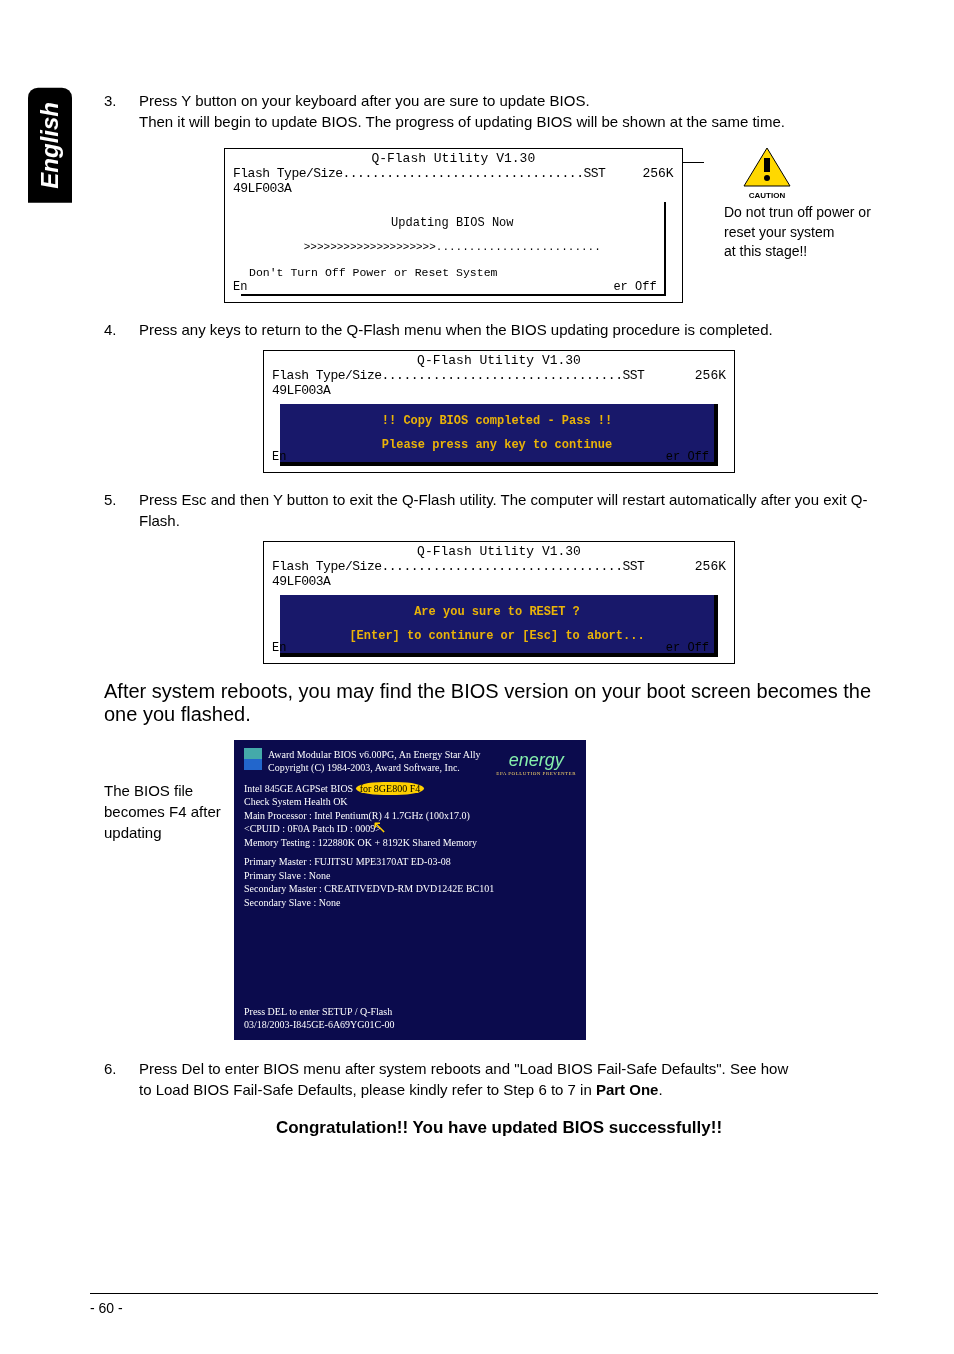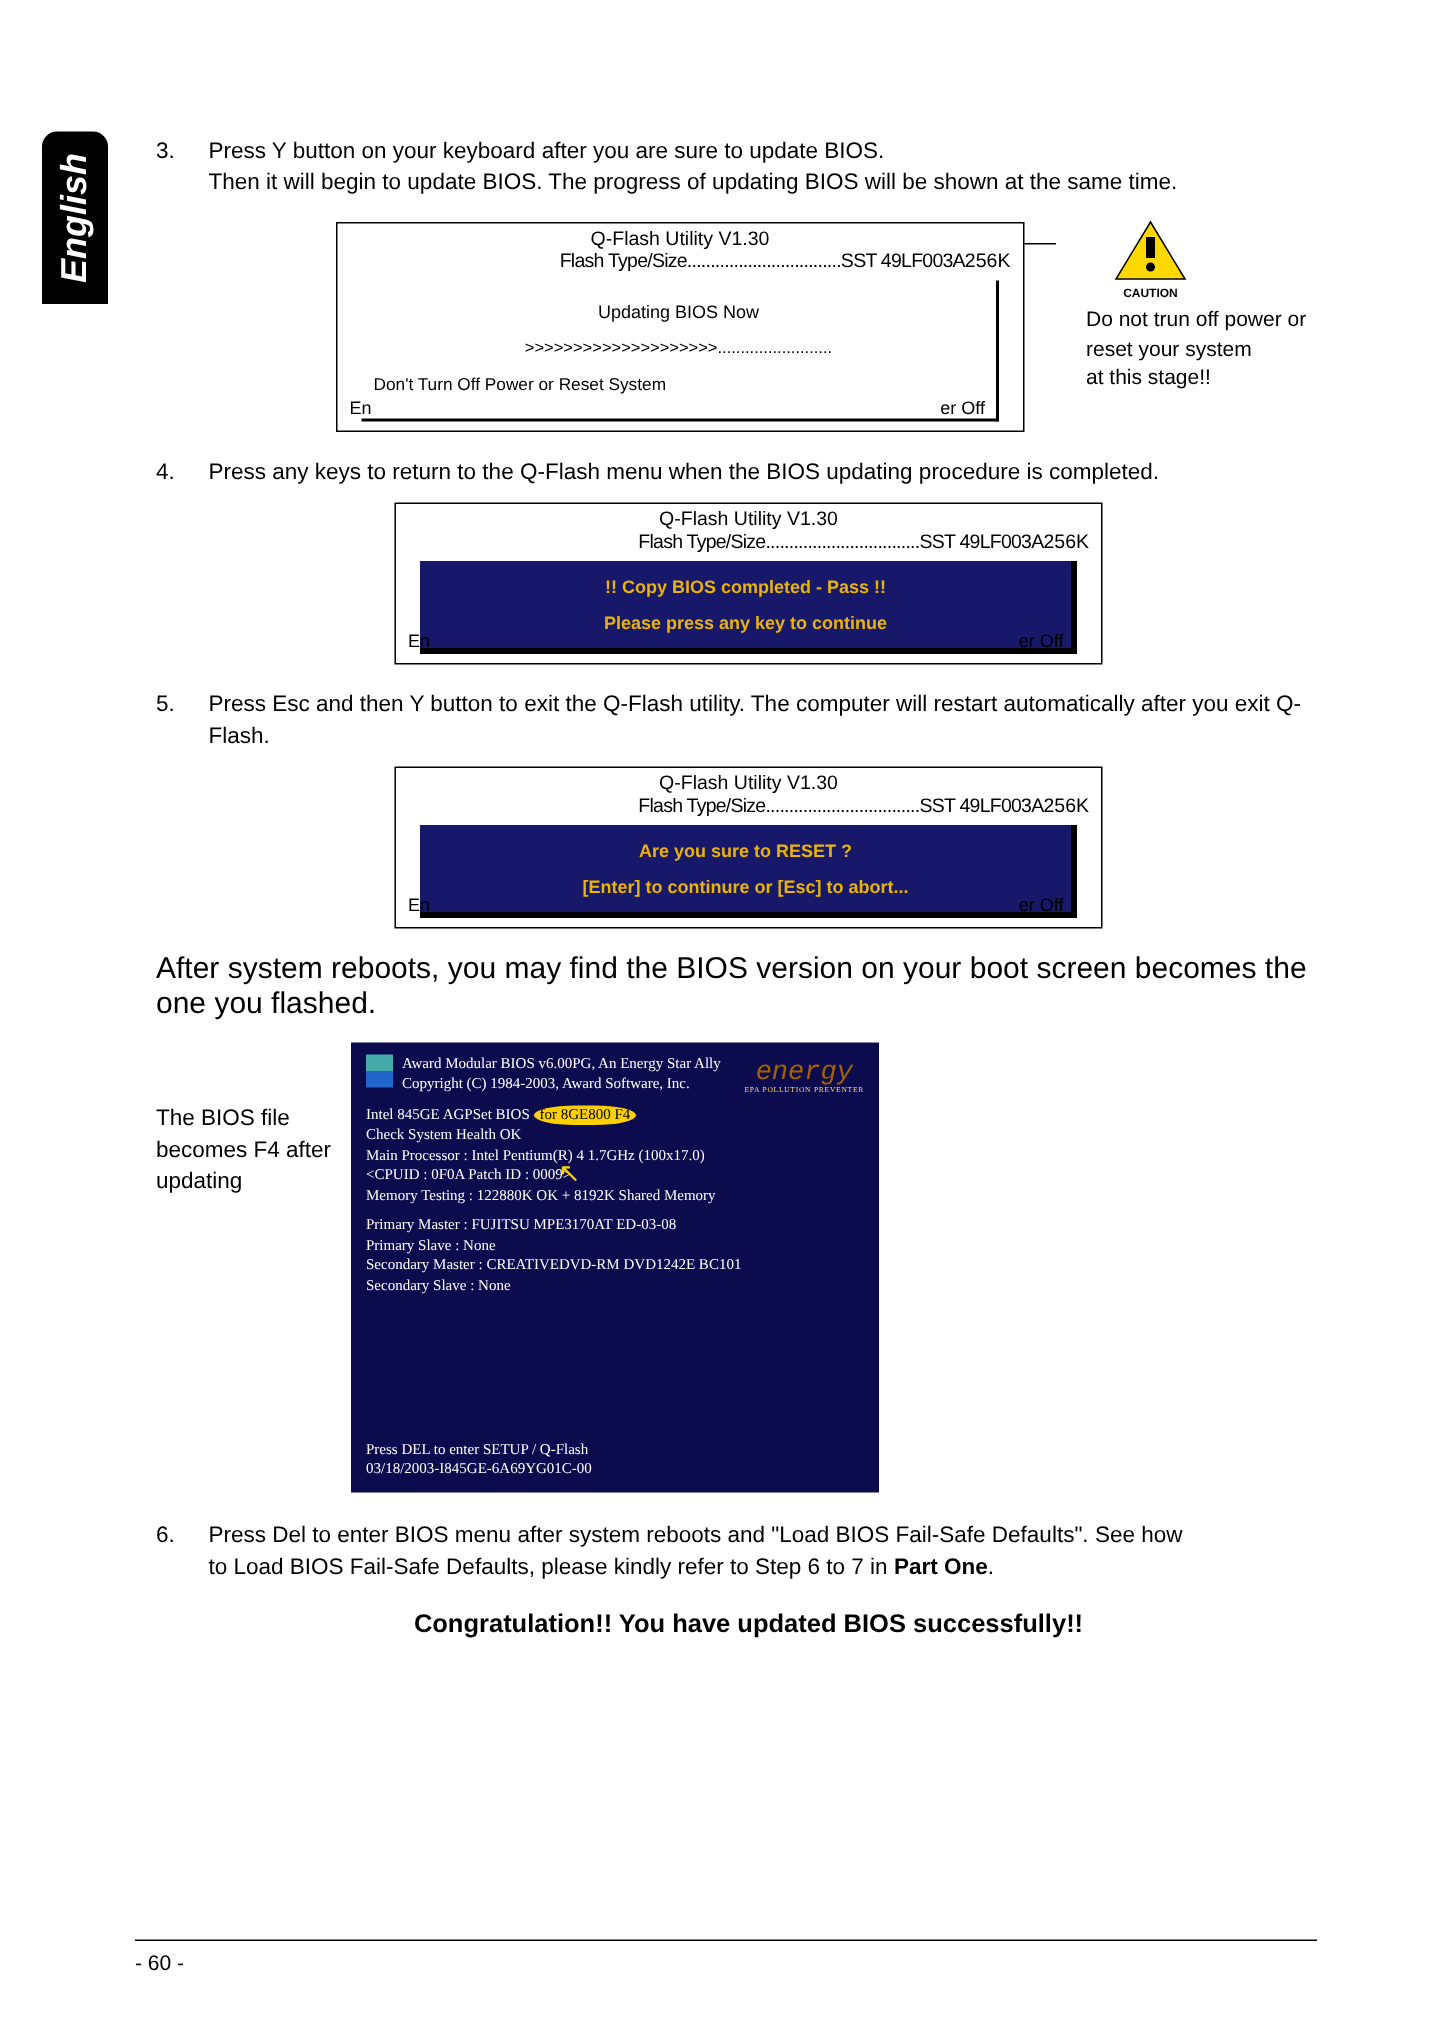--- a/index.html
+++ b/index.html
@@ -33,21 +33,21 @@
     font-size: 15px;
     line-height: 1.4;
   }
   .step-num { width: 35px; flex-shrink: 0; }
   .step-text { flex: 1; }
   
   .qflash-box {
     margin: 10px auto 16px auto;
     width: 472px;
     border: 1.5px solid #000;
-    font-family: Liberation Sans, sans-serif;
+    font-family: Liberation Mono, monospace;
     font-size: 13px;
     position: relative;
   }
   .qflash-title { text-align: center; padding: 2px 0 0 0; }
   .qflash-type { padding: 0 8px 2px 8px; }
   .qflash-type-row { display: flex; justify-content: flex-end; }
   .qflash-inner {
     background: #18186a;
     color: #eab308;
     margin: 4px 16px 6px 16px;
@@ -79,21 +79,21 @@
     height: 300px;
     font-family: "Times New Roman", serif;
     font-size: 10px;
     padding: 8px 10px;
     position: relative;
   }
   .boot-header { display: flex; align-items: flex-start; }
   .boot-logo { width: 18px; height: 22px; background: linear-gradient(180deg,#4aa 0%,#4aa 50%,#26c 50%,#26c 100%); margin-right: 6px; flex-shrink:0;}
   .boot-header-text { line-height: 1.3; }
   .energy-logo { position: absolute; right: 10px; top: 10px; text-align: center; }
-  .energy-logo .e { font-style: italic; font-family: Liberation Mono, monospace; font-size: 18px; color: #a16207; }
+  .energy-logo .e { font-style: italic; font-family: Liberation Sans, sans-serif; font-size: 18px; color: #86efac; }
   .energy-logo .sub { font-size: 5px; color: #ffd96a; letter-spacing: 0.5px; }
   .boot-body { margin-top: 8px; line-height: 1.35; }
   .boot-body .hl { background: #ffd000; color: #000; border-radius: 50%/60%; padding: 0 4px; display: inline-block; }
   .boot-arrow { position: absolute; color: #ffd000; font-size: 18px; left: 138px; top: 75px; }
   .boot-bottom { position: absolute; bottom: 8px; left: 10px; line-height: 1.35; }
   
   .congrats { font-weight: bold; text-align: center; font-size: 17px; margin: 18px 0 30px 0; }
   
   .footer-line { position: absolute; left: 90px; width: 788px; border-top: 1.5px solid #000; bottom: 60px; }
   .footer { position: absolute; bottom: 38px; left: 90px; width: 788px; font-size: 14px; display: flex; }

